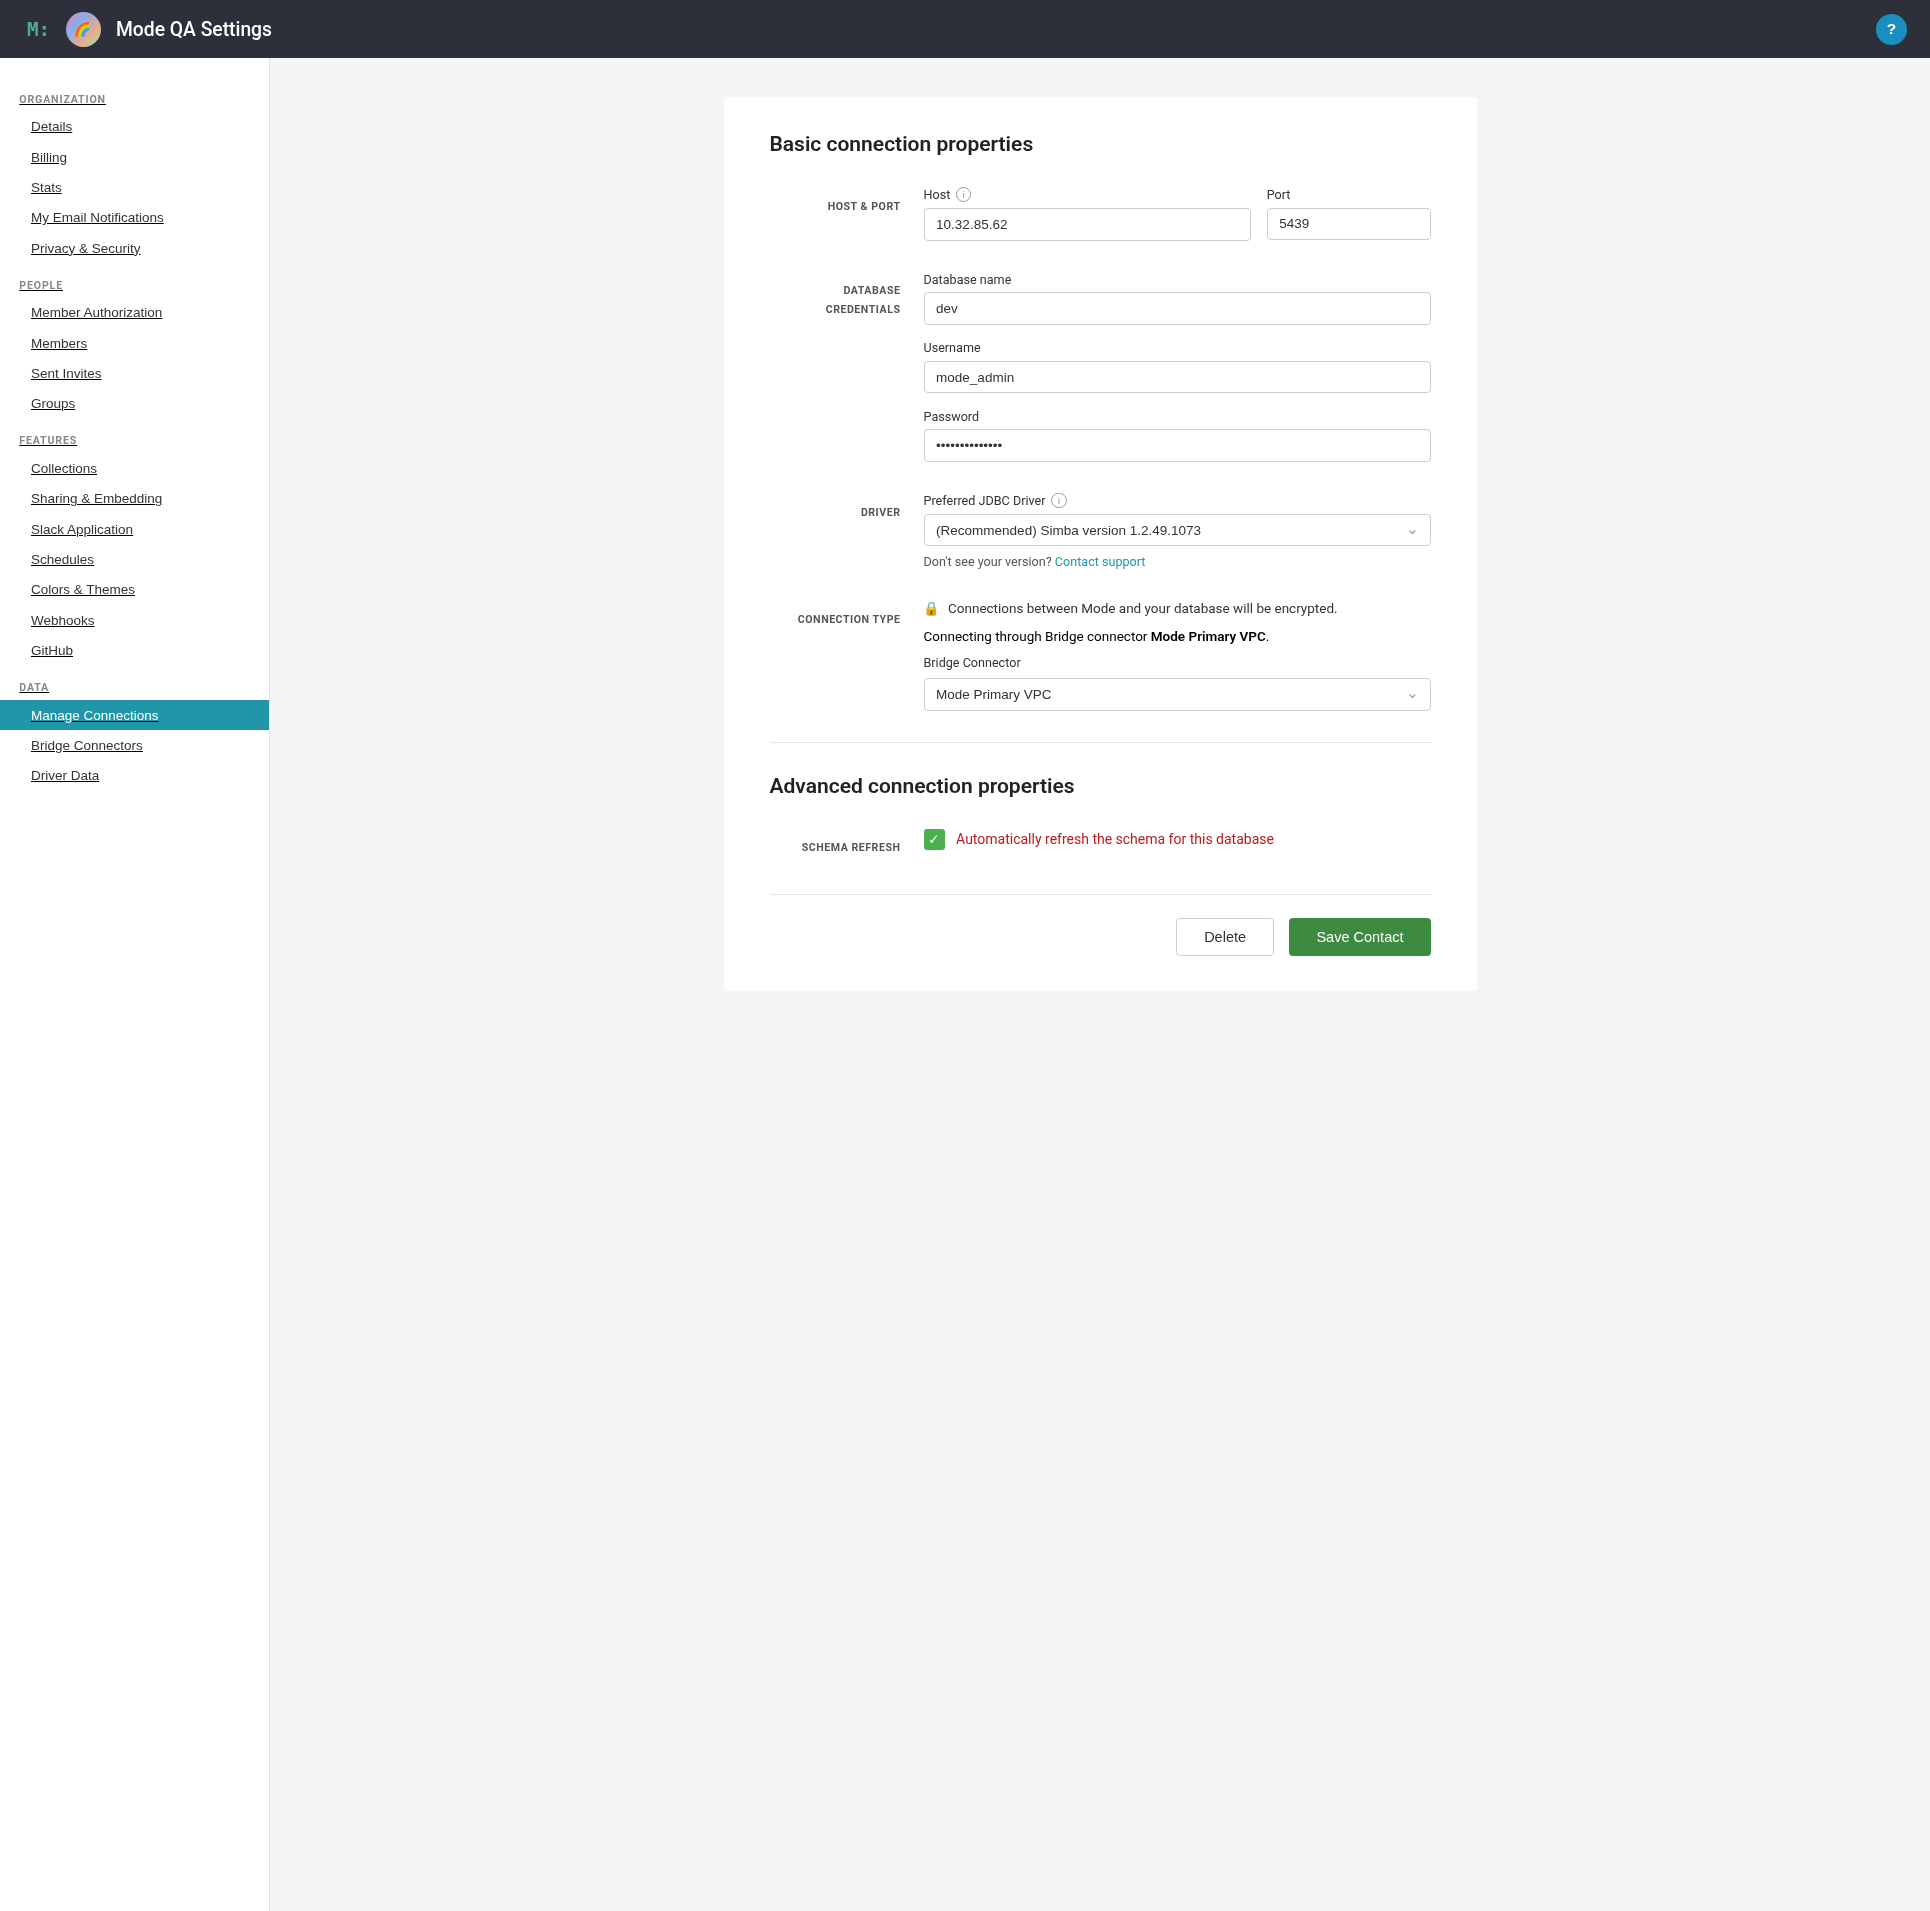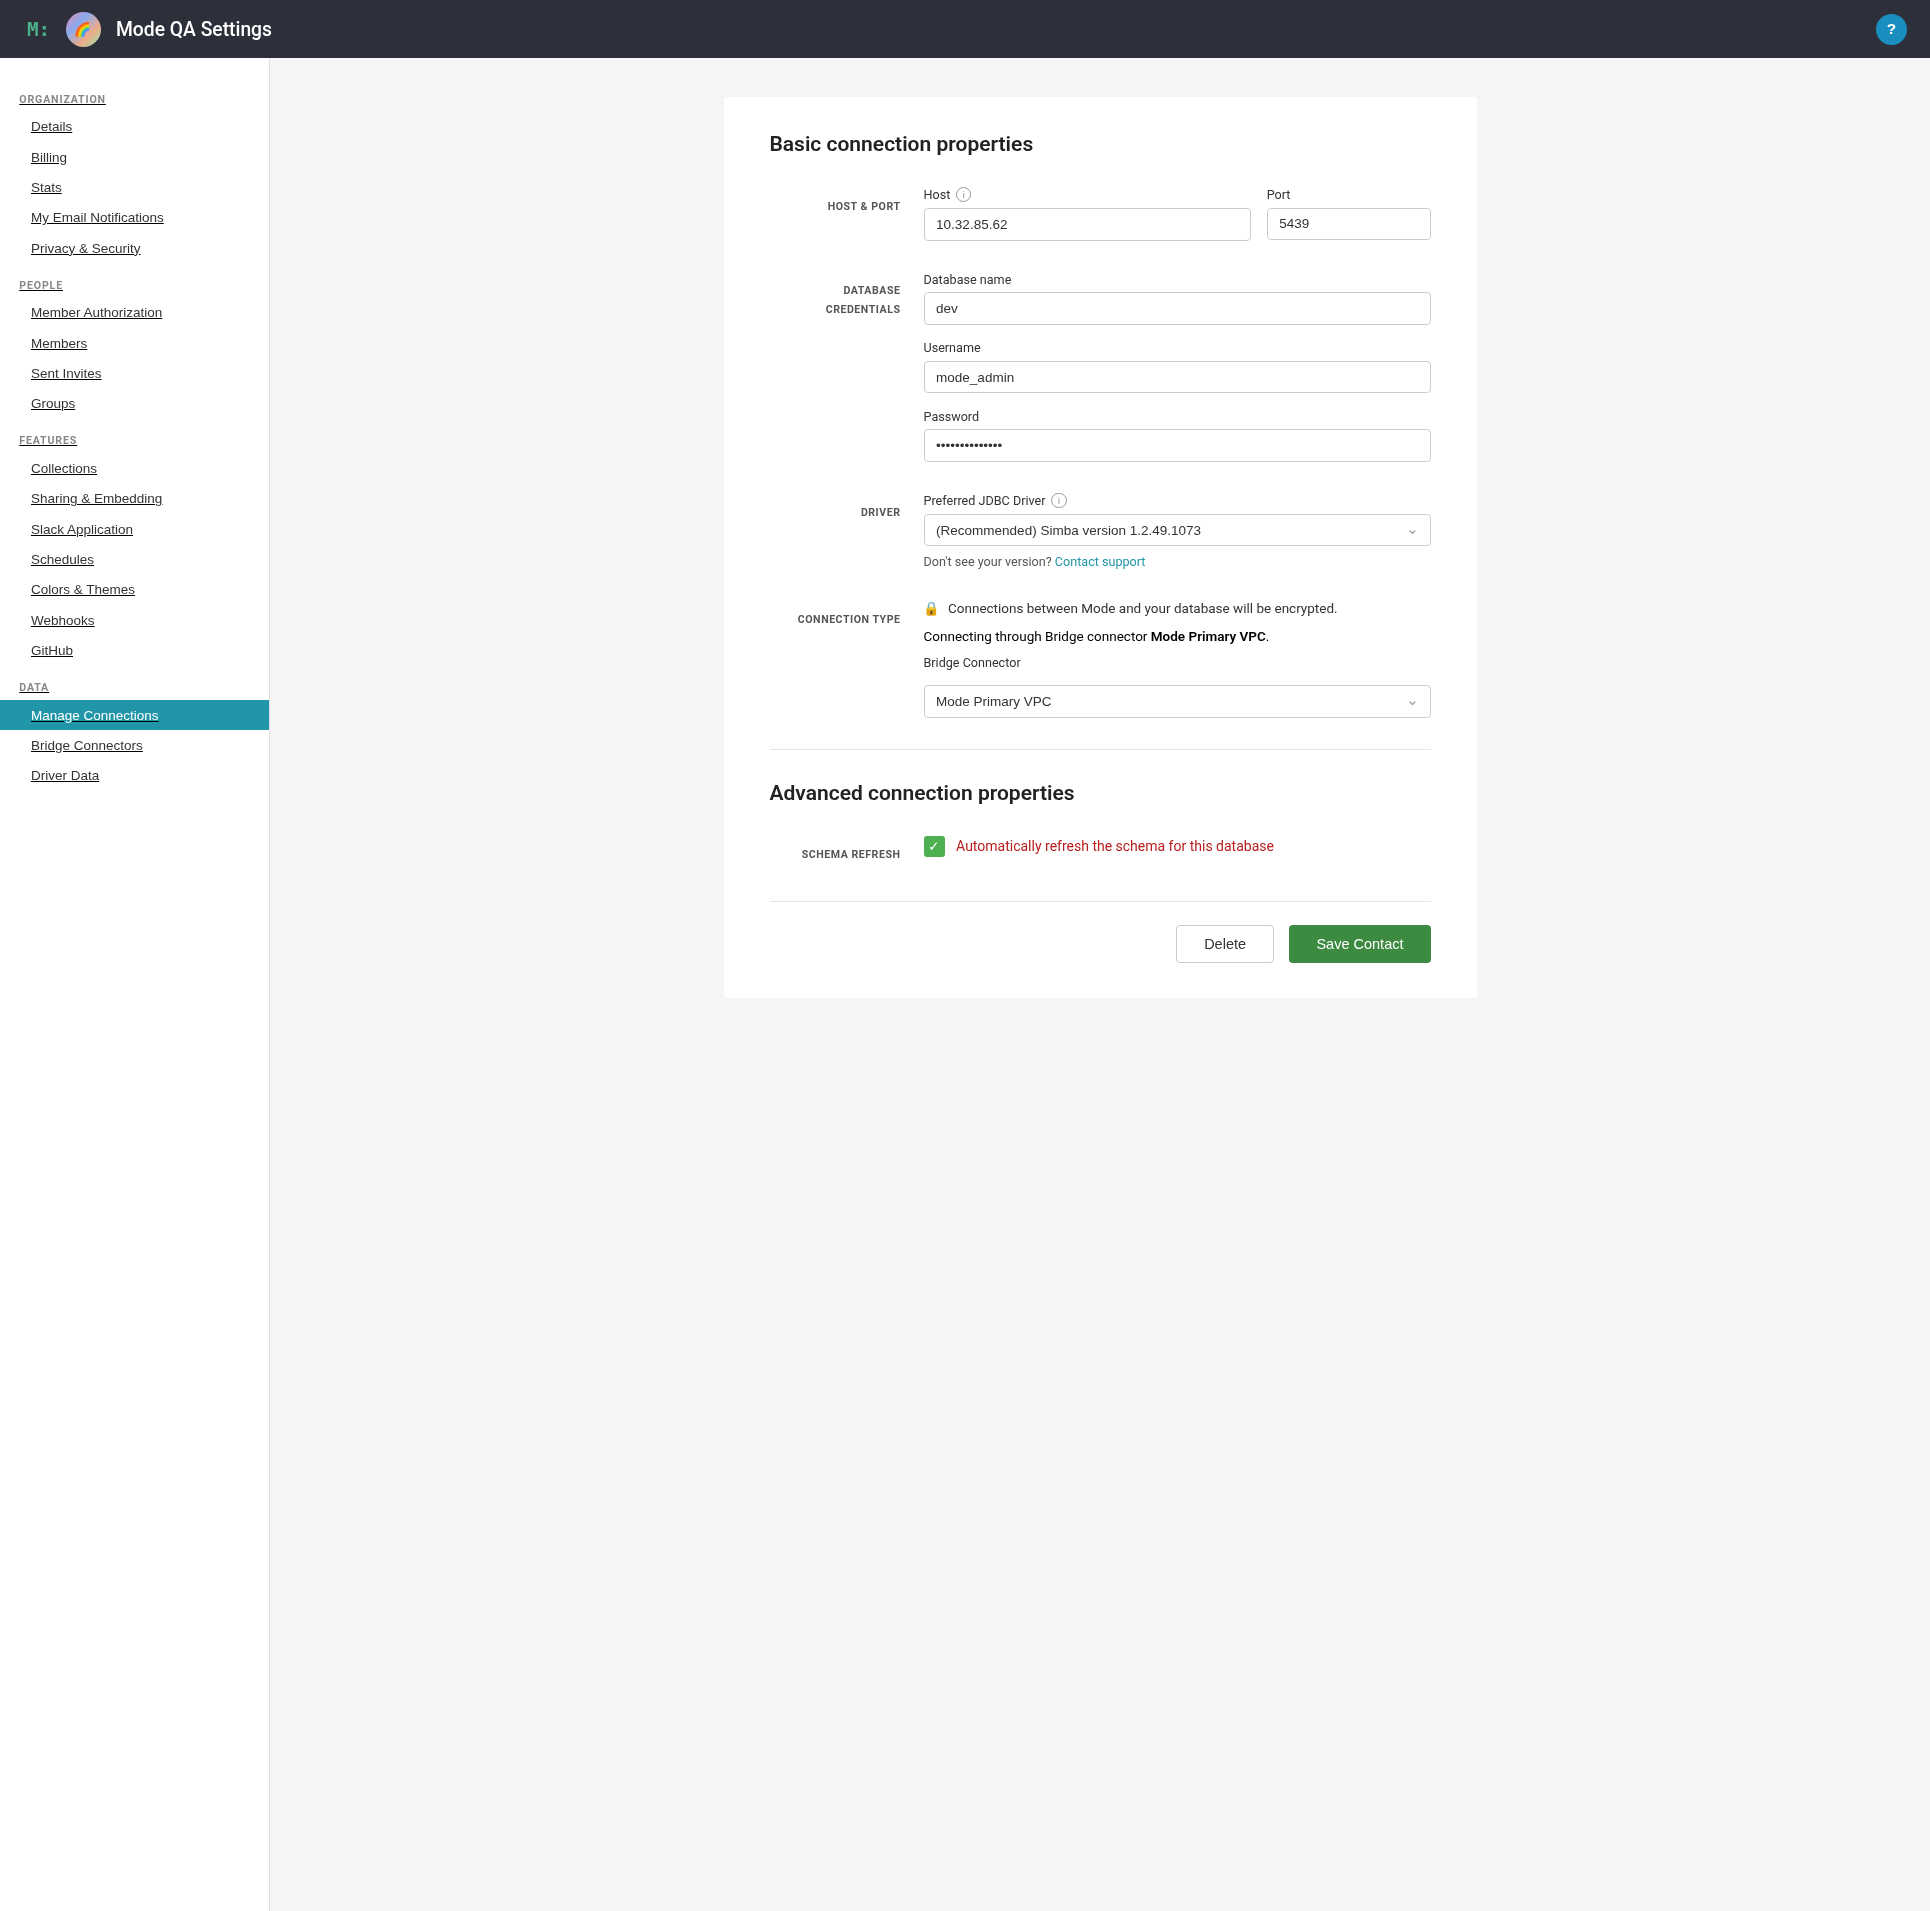--- a/index.html
+++ b/index.html
@@ -221,21 +221,21 @@
     .lock-icon { font-size: 13.5px; }
     .connector-text {
       font-size: 13.5px;
       color: #000000;
       margin-bottom: 11.6px;
     }
     .connector-text strong { font-weight: 600; }
     .bridge-label {
       font-size: 12.6px;
       color: #333;
-      margin-bottom: 15px;
+      margin-bottom: 8px;
     }
 
     
     .section-divider {
       border: none;
       border-top: 1px solid #e5e5e5;
       margin: 31px 0;
     }
 
     

